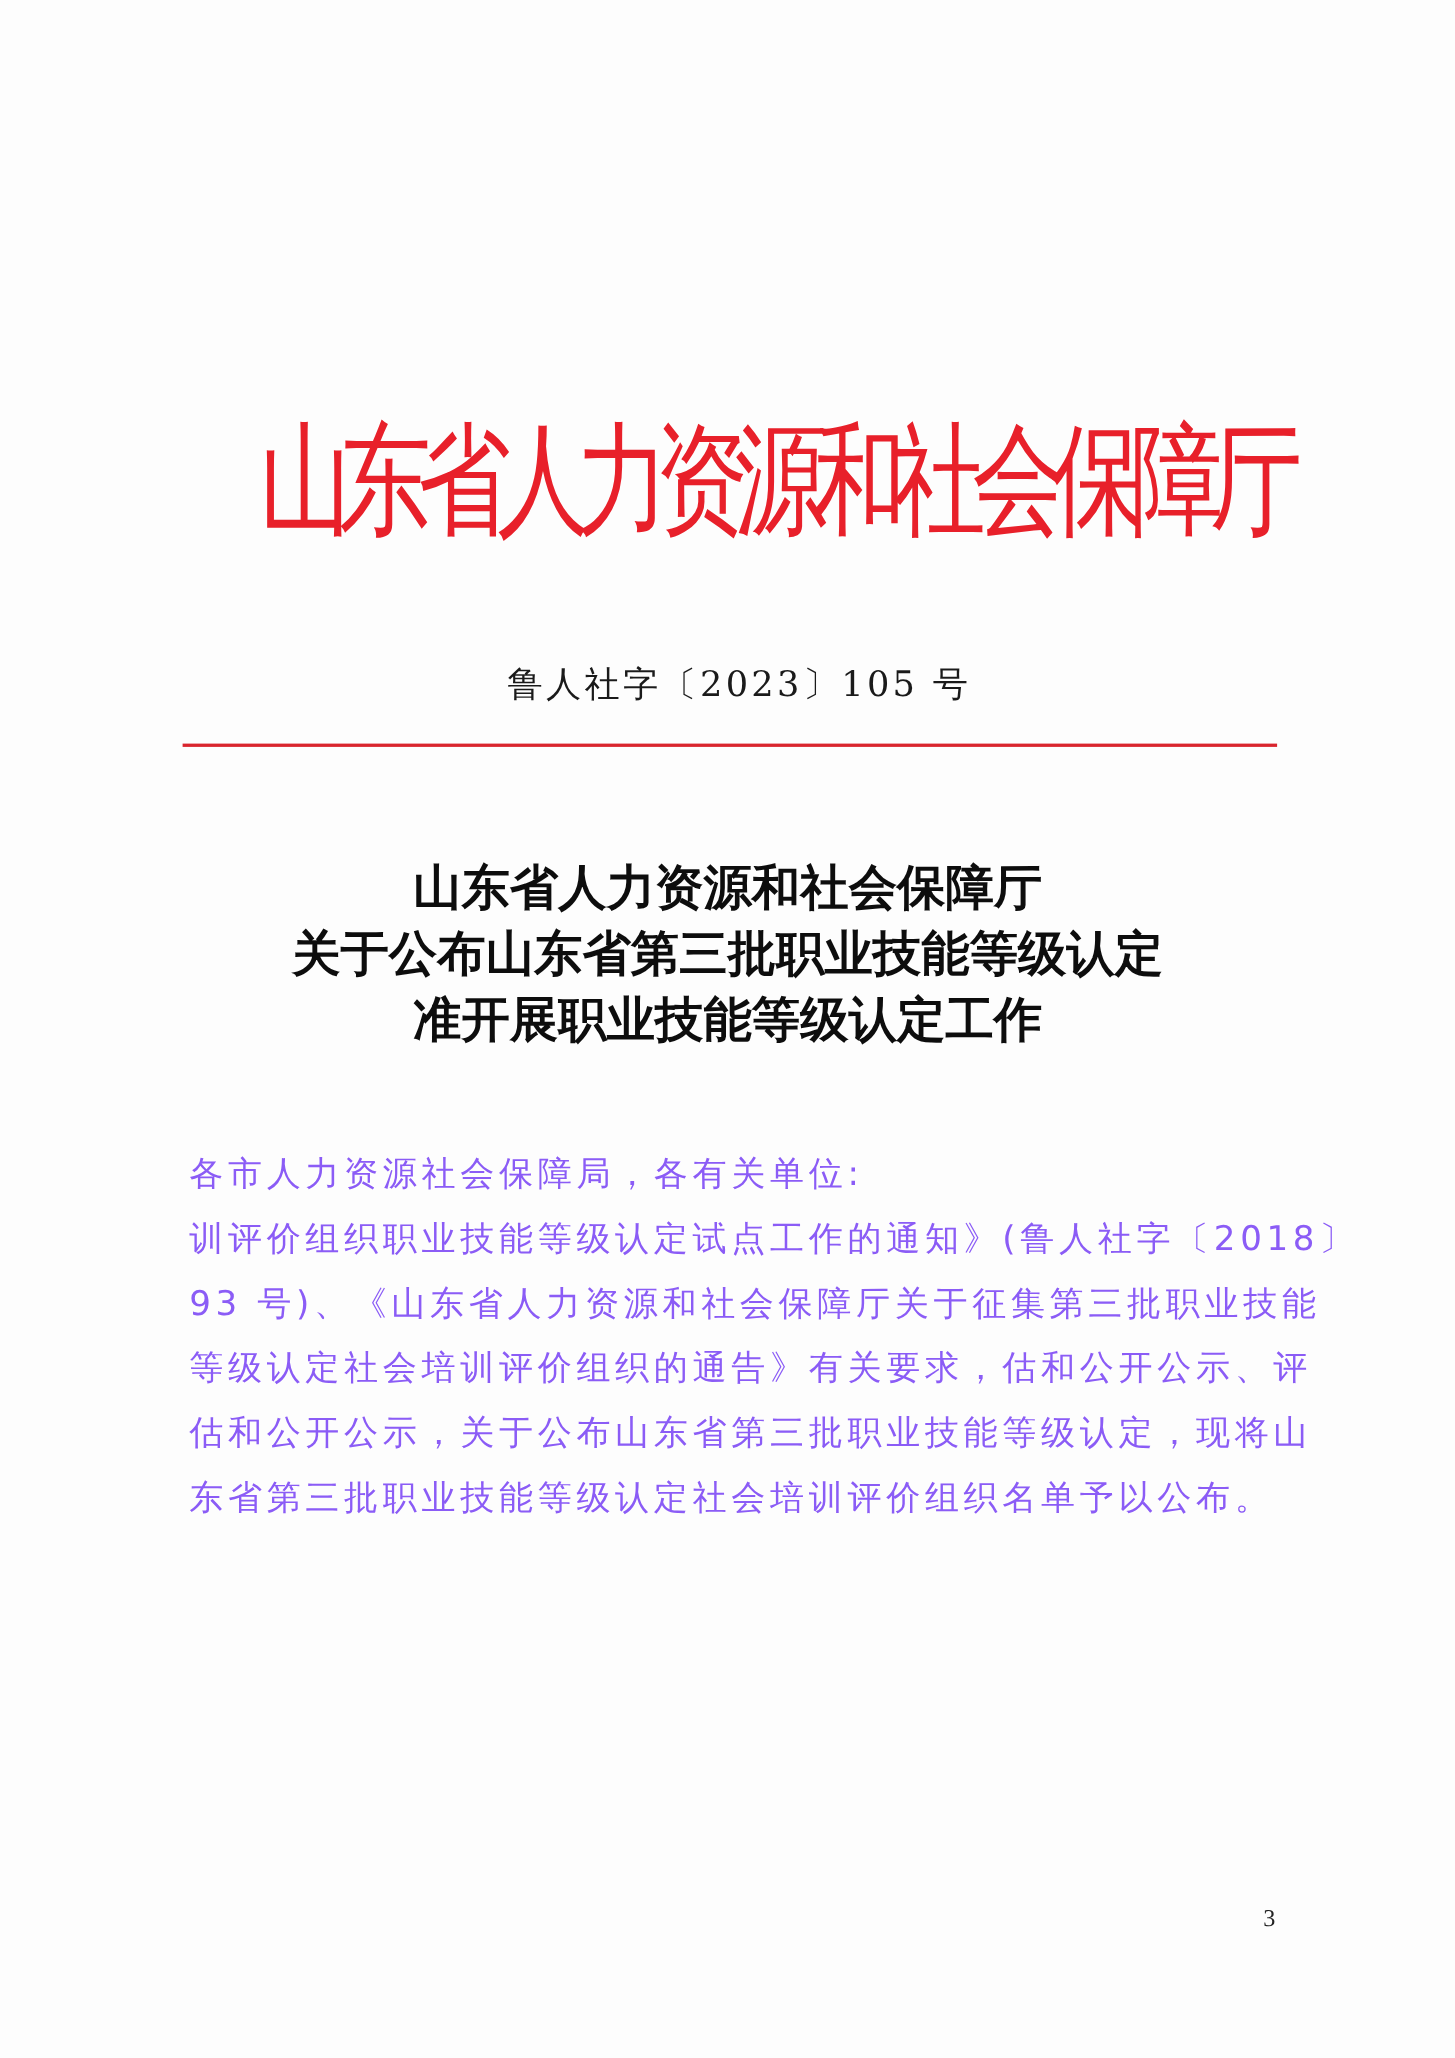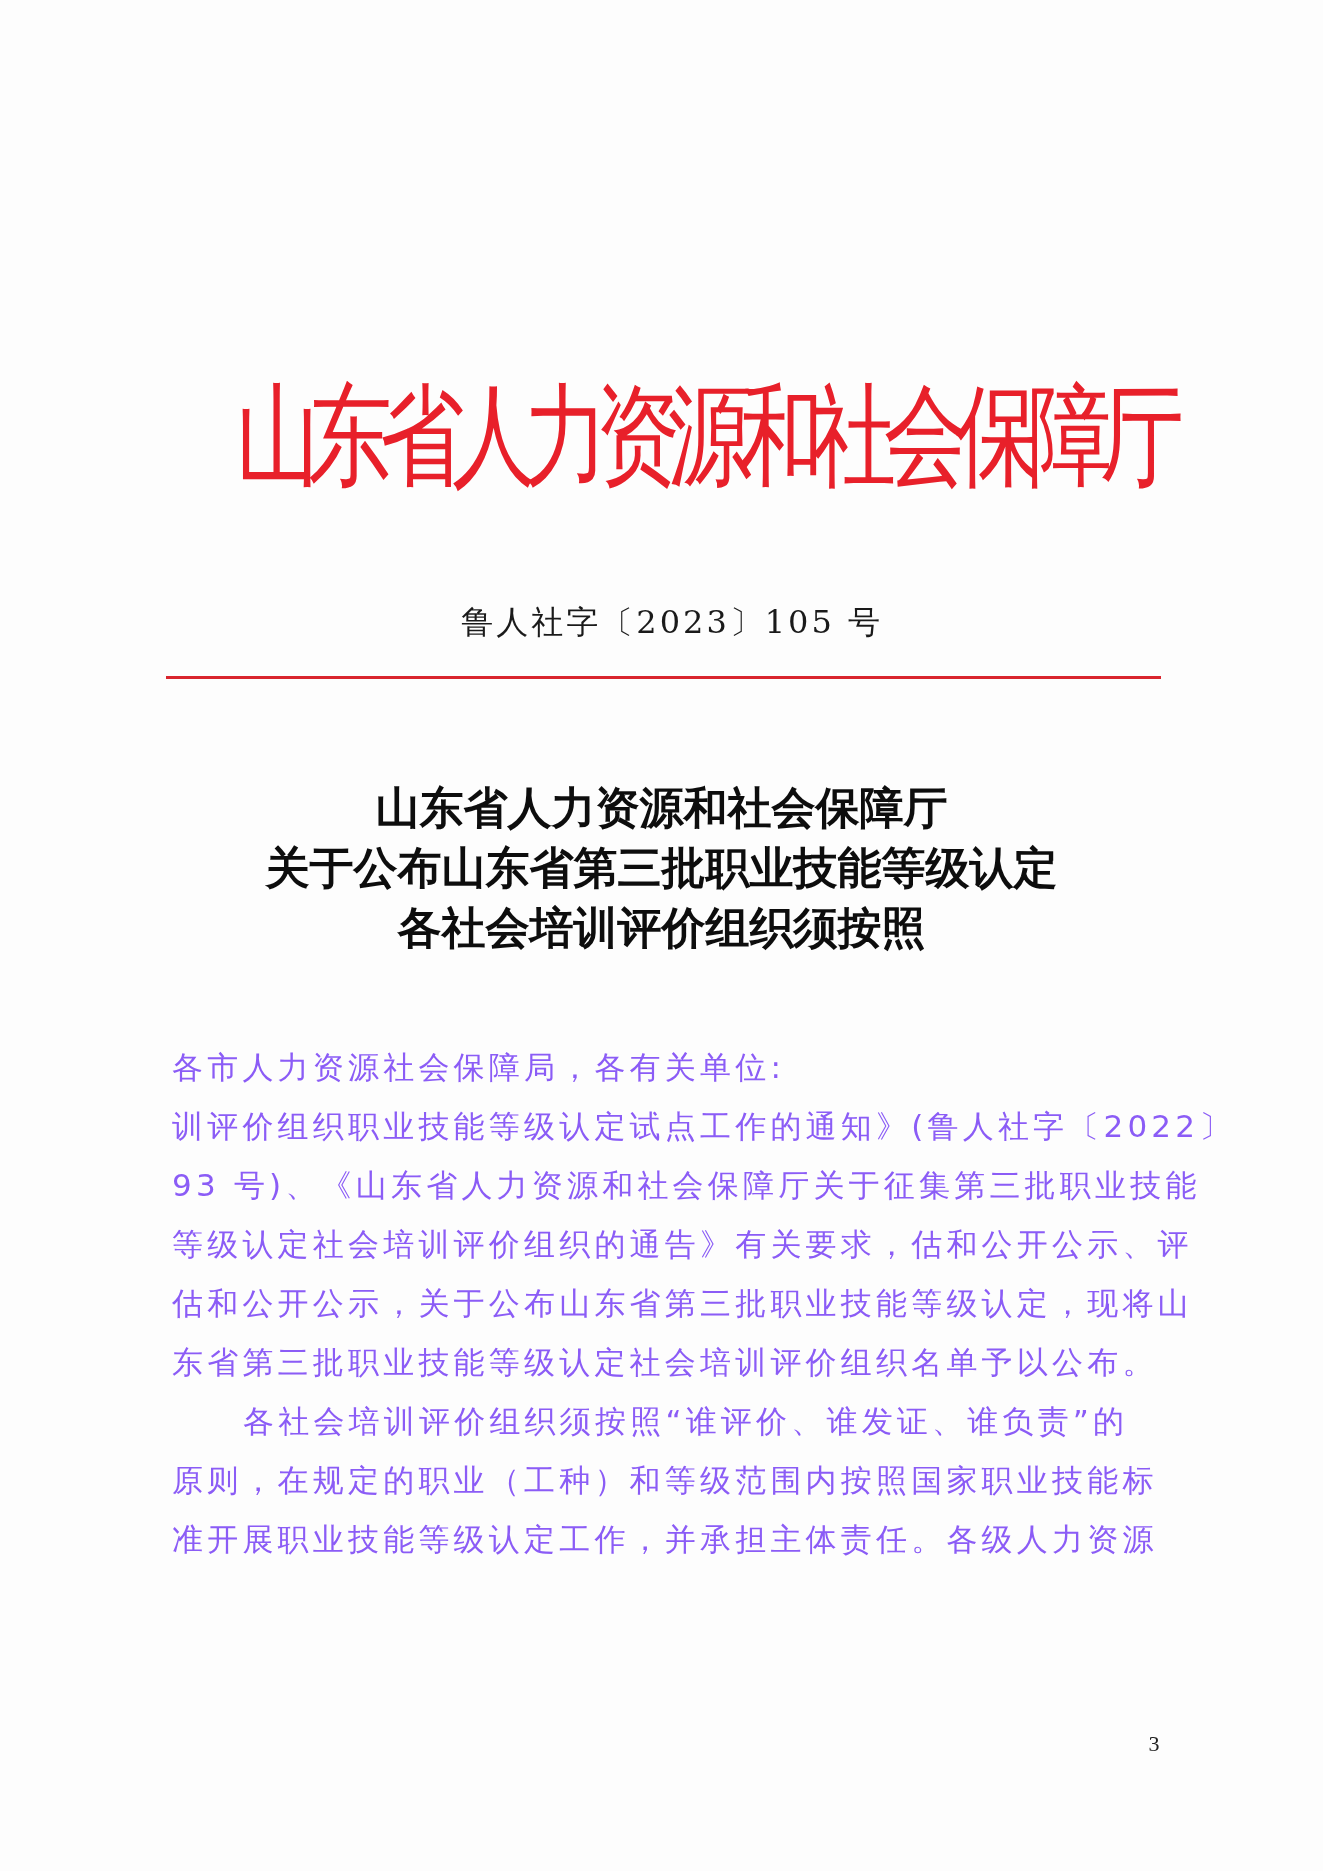--- a/index.html
+++ b/index.html
@@ -110,36 +110,31 @@
 
   <div class="issuer-title">山东省人力资源和社会保障厅</div>
 
   <div class="doc-number">鲁人社字〔2023〕105 号</div>
 
   <div class="red-rule"></div>
 
   <div class="notice-title">
     <span class="line">山东省人力资源和社会保障厅</span>
     <span class="line">关于公布山东省第三批职业技能等级认定</span>
-    <span class="line">各社会培训评价组织须按照</span>
+    <span class="line">准开展职业技能等级认定工作</span>
   </div>
 
   <div class="body-text">
     <span class="bline">各市人力资源社会保障局，各有关单位:</span>
 
     <div>
-      <span class="bline">训评价组织职业技能等级认定试点工作的通知》(鲁人社字〔2022〕</span>
+      <span class="bline">训评价组织职业技能等级认定试点工作的通知》(鲁人社字〔2018〕</span>
       <span class="bline">93 号)、《山东省人力资源和社会保障厅关于征集第三批职业技能</span>
       <span class="bline">等级认定社会培训评价组织的通告》有关要求，估和公开公示、评</span>
       <span class="bline">估和公开公示，关于公布山东省第三批职业技能等级认定，现将山</span>
       <span class="bline">东省第三批职业技能等级认定社会培训评价组织名单予以公布。</span>
     </div>
 
-    <div>
-      <span class="bline" style="padding-left:71px">各社会培训评价组织须按照“谁评价、谁发证、谁负责”的</span>
-      <span class="bline">原则，在规定的职业（工种）和等级范围内按照国家职业技能标</span>
-      <span class="bline">准开展职业技能等级认定工作，并承担主体责任。各级人力资源</span>
-    </div>
   </div>
 
   <div class="page-number">3</div>
 
 </div>
 
 </body></html>

